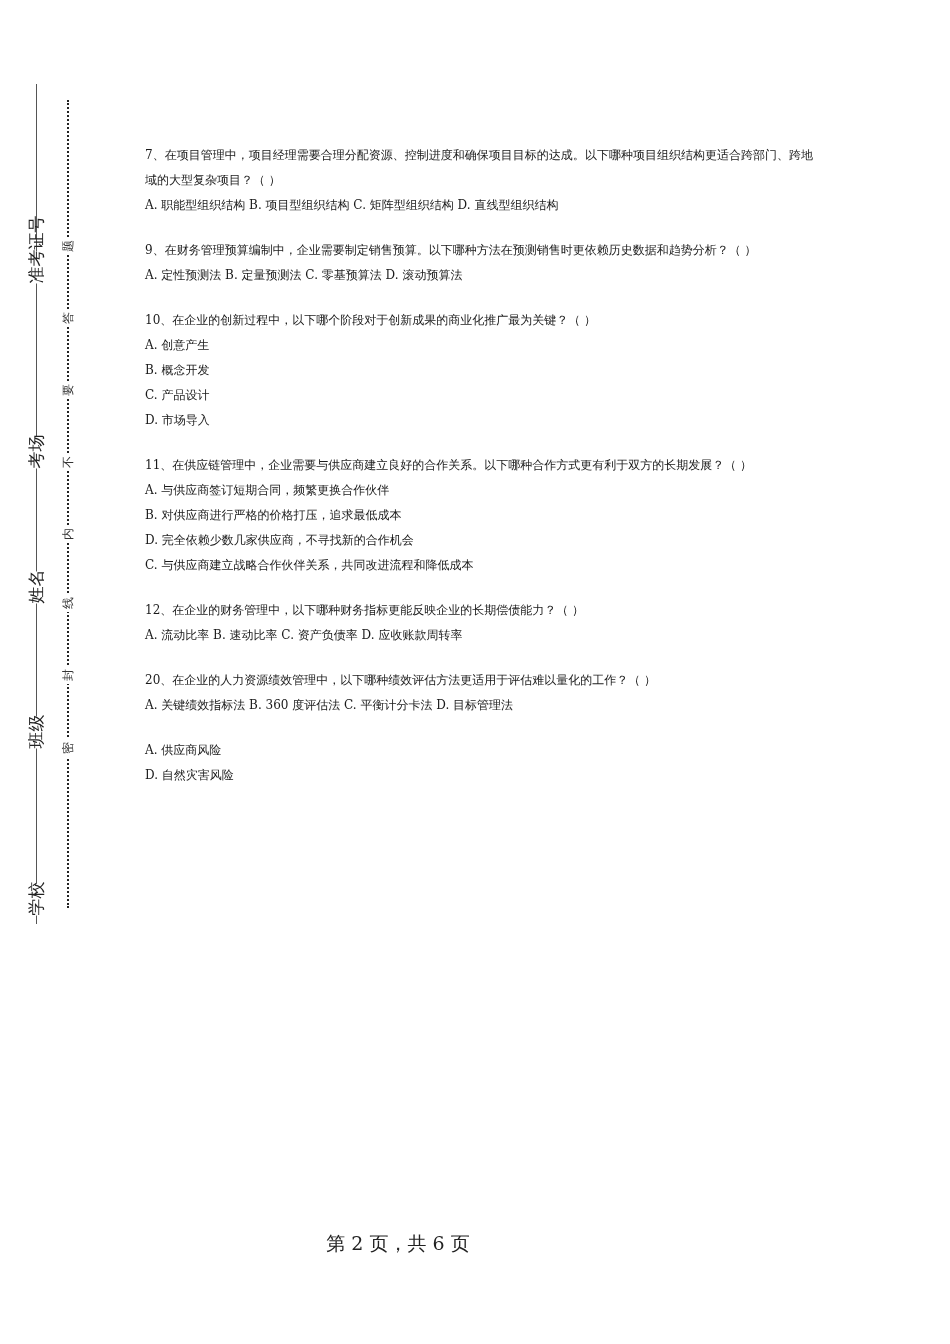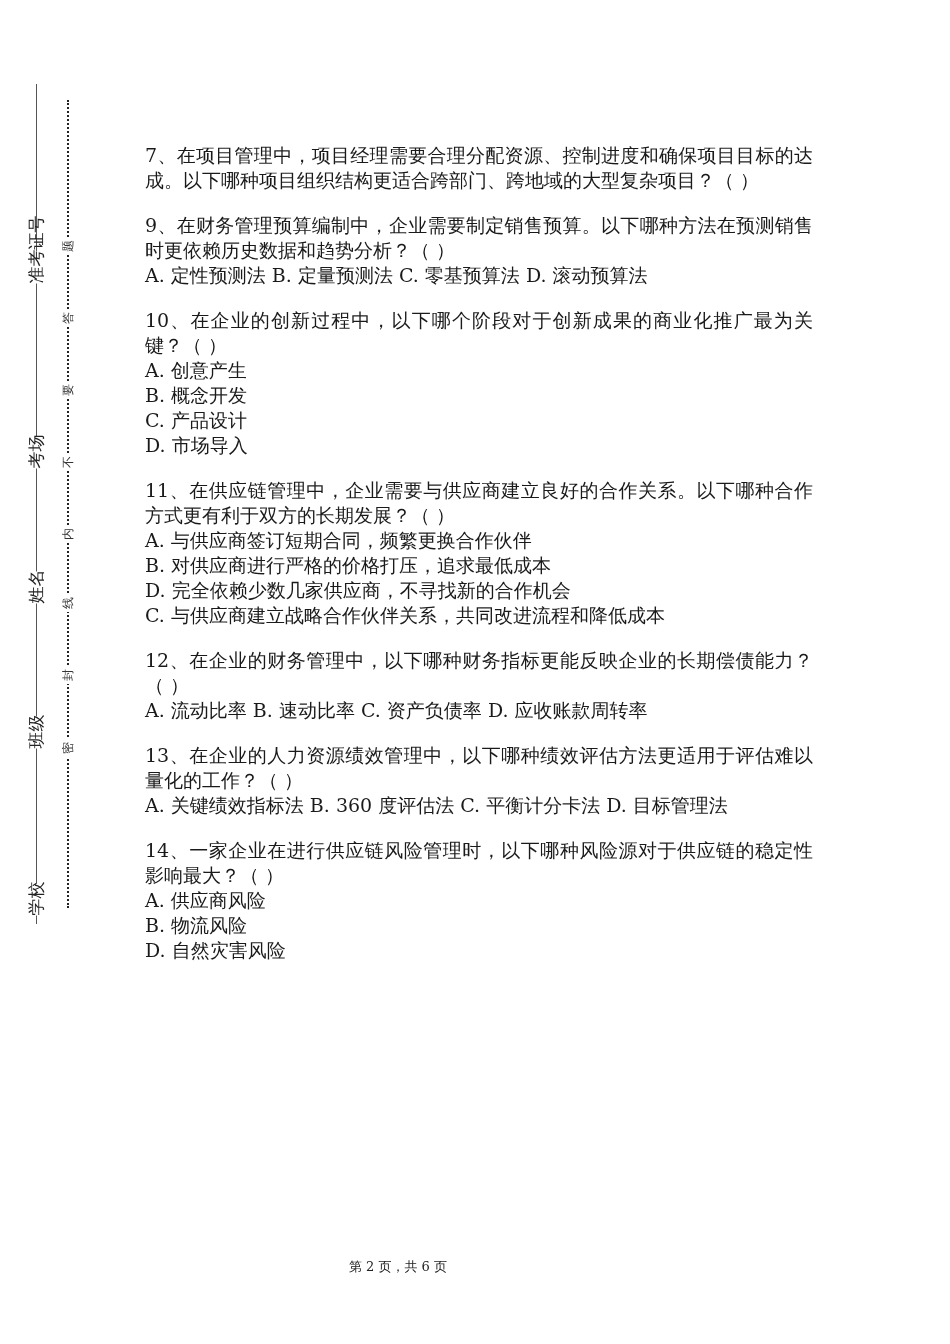--- a/index.html
+++ b/index.html
@@ -63,39 +63,38 @@
       text-align: center;
       color: #333;
       transform: rotate(-90deg);
     }
     
     .content {
       position: absolute;
       left: 145px;
       top: 143px;
       width: 668px;
-      font-size: 19px;
+      font-size: 12px;
       line-height: 25px;
     }
     .question {
       margin: 0 0 20px 0;
     }
     .q-stem, .q-option {
       display: block;
       text-align: justify;
     }
     .footer {
       position: absolute;
       left: 0;
       width: 796px;
       top: 1231px;
       text-align: center;
-      font-size: 13px;
+      font-size: 19px;
       color: #222;
-      margin-top: 27px;
     }
   </style>
 </head>
 <body>
 
 <div class="margin">
   <div class="solid-line"></div>
   <div class="dotted-line"></div>
   <div id="field-labels">
       <div class="field-label" style="top: 259px;">准考证号</div>
@@ -112,20 +111,21 @@
       <div class="seal-char" style="top: 525px;">内</div>
       <div class="seal-char" style="top: 594px;">线</div>
       <div class="seal-char" style="top: 666px;">封</div>
       <div class="seal-char" style="top: 739px;">密</div>
     </div>
 </div>
 
 <div class="content" id="questions">
     <div class="question">
       <span class="q-stem">7、在项目管理中，项目经理需要合理分配资源、控制进度和确保项目目标的达成。以下哪种项目组织结构更适合跨部门、跨地域的大型复杂项目？（ ）</span>
+      <span class="q-option">A. 职能型组织结构 B. 项目型组织结构 C. 矩阵型组织结构 D. 直线型组织结构</span>
     </div>
     <div class="question">
       <span class="q-stem">9、在财务管理预算编制中，企业需要制定销售预算。以下哪种方法在预测销售时更依赖历史数据和趋势分析？（ ）</span>
       <span class="q-option">A. 定性预测法 B. 定量预测法 C. 零基预算法 D. 滚动预算法</span>
     </div>
     <div class="question">
       <span class="q-stem">10、在企业的创新过程中，以下哪个阶段对于创新成果的商业化推广最为关键？（ ）</span>
       <span class="q-option">A. 创意产生</span>
       <span class="q-option">B. 概念开发</span>
       <span class="q-option">C. 产品设计</span>
@@ -136,24 +136,22 @@
       <span class="q-option">A. 与供应商签订短期合同，频繁更换合作伙伴</span>
       <span class="q-option">B. 对供应商进行严格的价格打压，追求最低成本</span>
       <span class="q-option">D. 完全依赖少数几家供应商，不寻找新的合作机会</span>
       <span class="q-option">C. 与供应商建立战略合作伙伴关系，共同改进流程和降低成本</span>
     </div>
     <div class="question">
       <span class="q-stem">12、在企业的财务管理中，以下哪种财务指标更能反映企业的长期偿债能力？（ ）</span>
       <span class="q-option">A. 流动比率 B. 速动比率 C. 资产负债率 D. 应收账款周转率</span>
     </div>
     <div class="question">
-      <span class="q-stem">13、在企业的人力资源绩效管理中，以下哪种绩效评估方法更适用于评估难以量化的工作？（ ）</span>
+      <span class="q-stem">20、在企业的人力资源绩效管理中，以下哪种绩效评估方法更适用于评估难以量化的工作？（ ）</span>
       <span class="q-option">A. 关键绩效指标法 B. 360 度评估法 C. 平衡计分卡法 D. 目标管理法</span>
     </div>
     <div class="question">
-      <span class="q-stem">14、一家企业在进行供应链风险管理时，以下哪种风险源对于供应链的稳定性影响最大？（ ）</span>
       <span class="q-option">A. 供应商风险</span>
-      <span class="q-option">B. 物流风险</span>
       <span class="q-option">D. 自然灾害风险</span>
     </div>
   </div>
 
 <div class="footer">第 2 页，共 6 页</div>
 
 </body></html>

